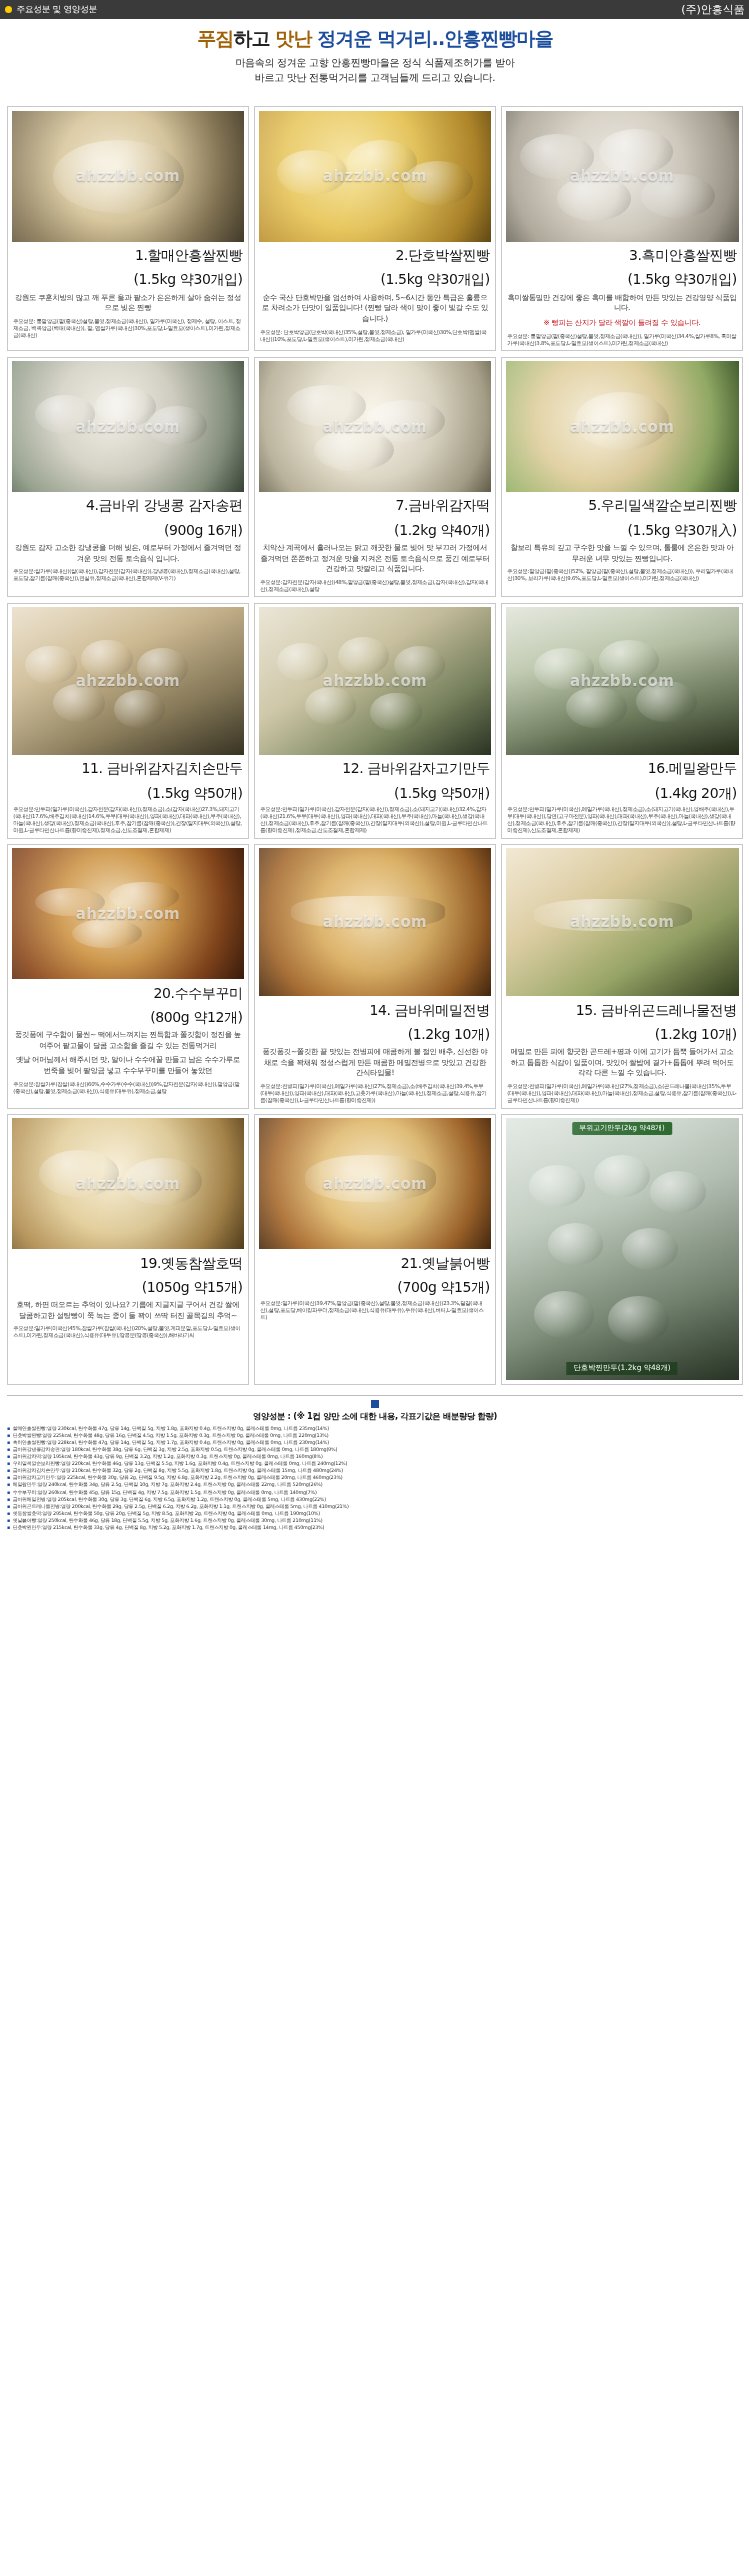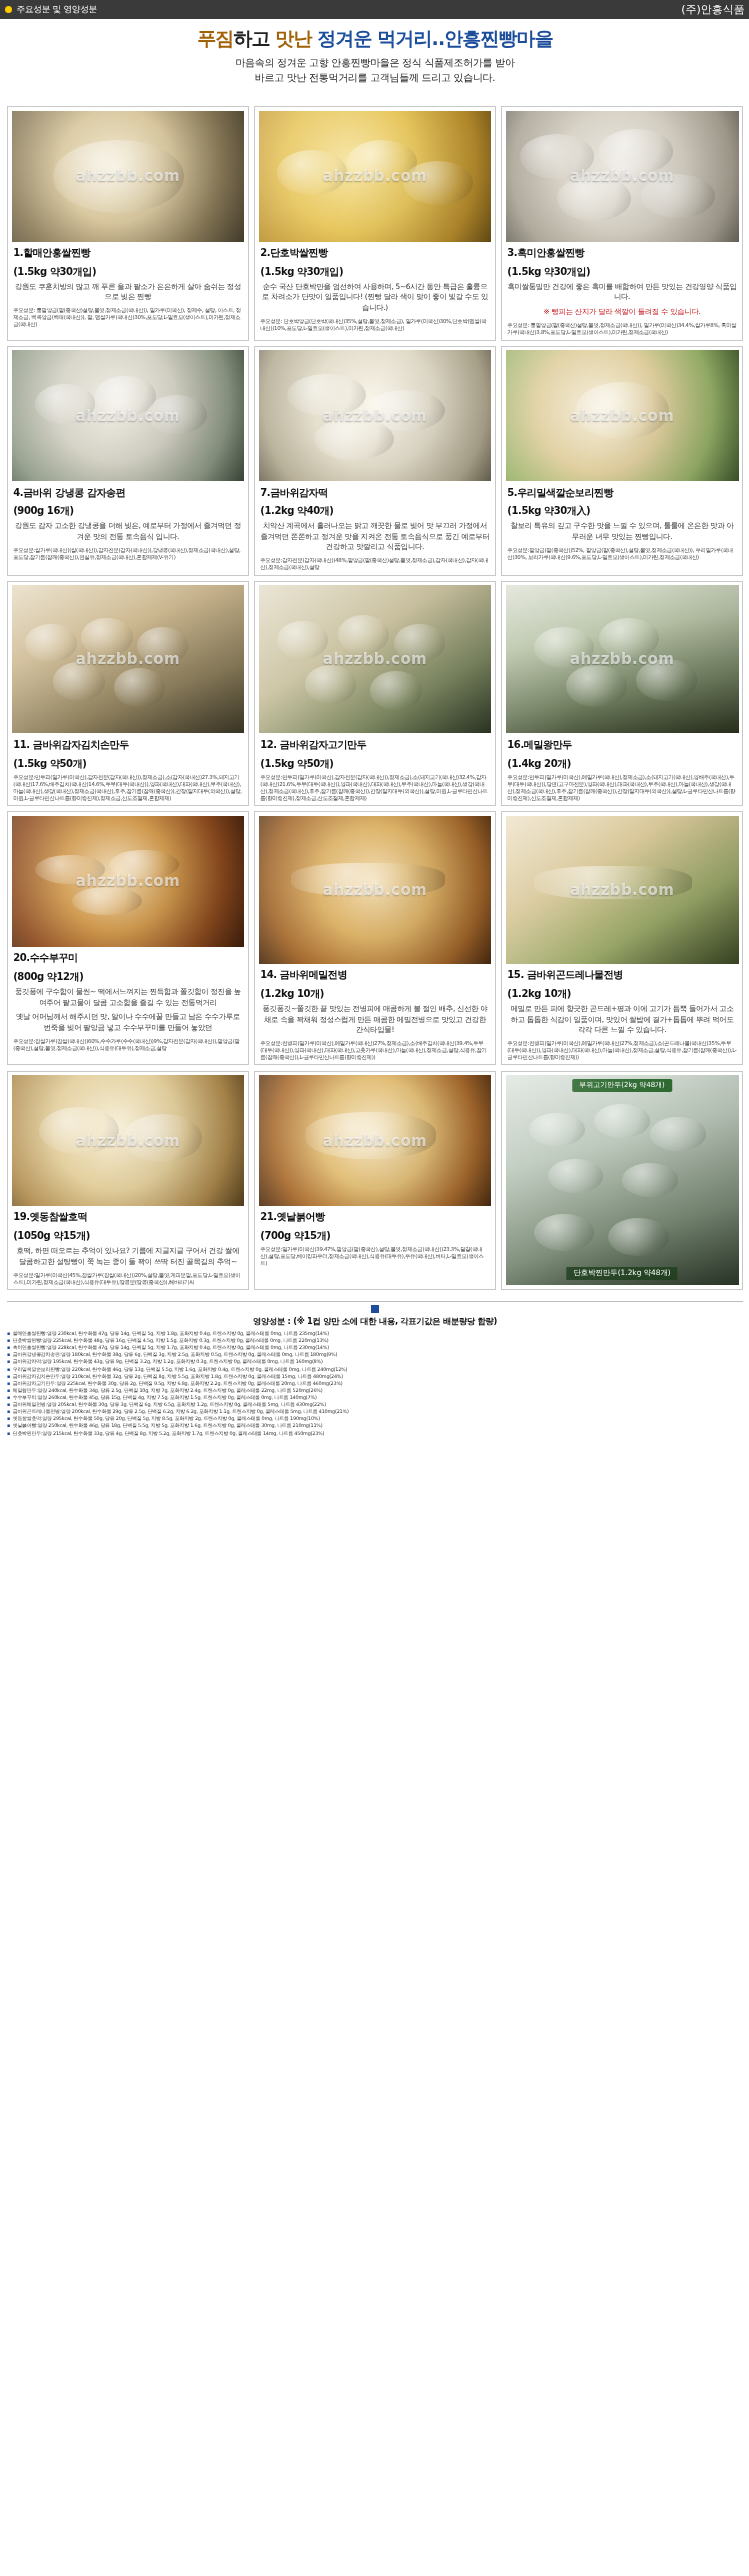--- a/index.html
+++ b/index.html
@@ -72,23 +72,23 @@
     font-size: 15px;
     font-weight: bold;
     letter-spacing: 0.4px;
     white-space: nowrap;
     text-shadow: 0 0.9px 1.7px rgba(0,0,0,0.25);
     pointer-events: none;
   }
   .photo.tall { height: 148px; }
 
   .cap {
-    text-align: left;
-    font-size: 10px;
-    font-weight: bold;
+    text-align: right;
+    font-size: 14px;
+    font-weight: normal;
     color: #111;
     padding: 4.4px 1.7px 0.9px;
     letter-spacing: -0.4px;
     line-height: 1.35;
   }
   .desc {
     font-size: 7.4px;
     color: #333;
     line-height: 1.42;
     padding: 2.6px 1.7px 1.7px;
@@ -439,21 +439,21 @@
         </div>
         <div class="sheen"></div>
         <div class="wm">ahzzbb.com</div>
       </div>
       <div class="cap">21.옛날붉어빵</div>
       <div class="cap sub">(700g 약15개)</div>
       <div class="ingr">주요성분:밀가루(미국산)39.47%,팥앙금(팥(중국산),설탕,물엿,정제소금(국내산))23.3%,달걀(국내산),설탕,포도당,베이킹파우더,정제소금(국내산),식용유(대두유),우유(국내산),버터,L-밀효모(생이스트)</div>
     </div>
 
     <div class="card">
-      <div class="photo tall img-o" style="height:210px">
+      <div class="photo tall img-o" style="height:262px">
         <div class="last-photo-badge">부위고기만두(2kg 약48개)</div>
         <div class="blobs">
           <div class="blob" style="left:10%;top:18%;width:24%;height:16%;"></div>
           <div class="blob" style="left:38%;top:14%;width:24%;height:16%;"></div>
           <div class="blob" style="left:62%;top:20%;width:24%;height:16%;"></div>
           <div class="blob" style="left:18%;top:40%;width:24%;height:16%;"></div>
           <div class="blob" style="left:50%;top:42%;width:24%;height:16%;"></div>
           <div class="blob" style="left:12%;top:66%;width:26%;height:18%;"></div>
           <div class="blob" style="left:44%;top:68%;width:26%;height:18%;"></div>
         </div>

